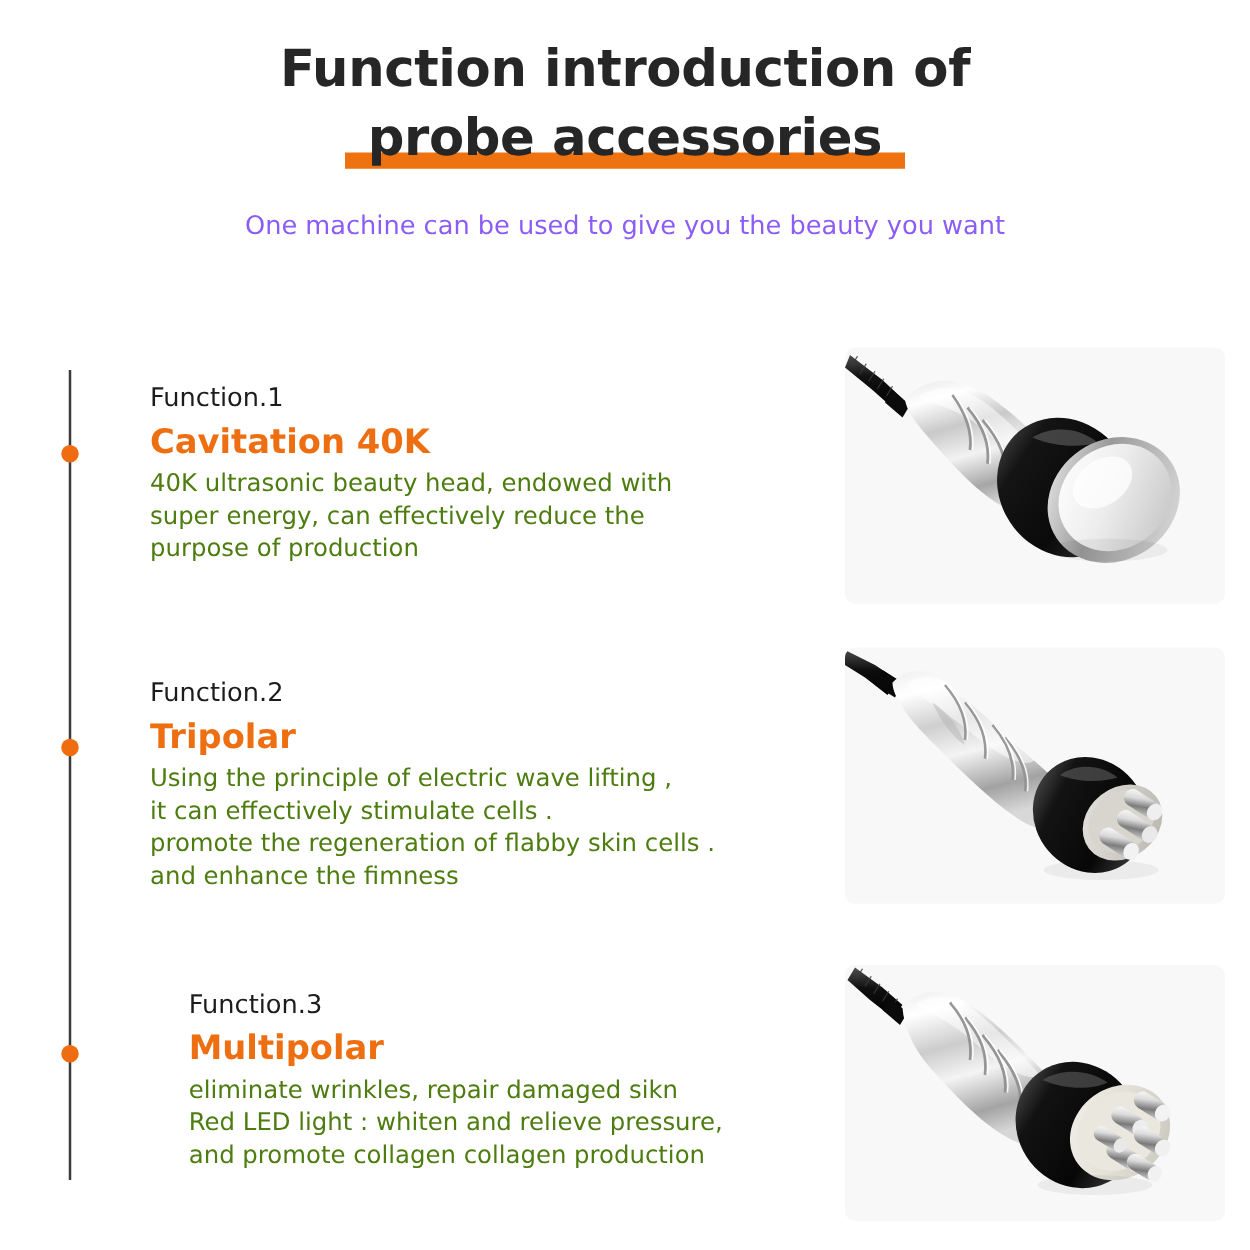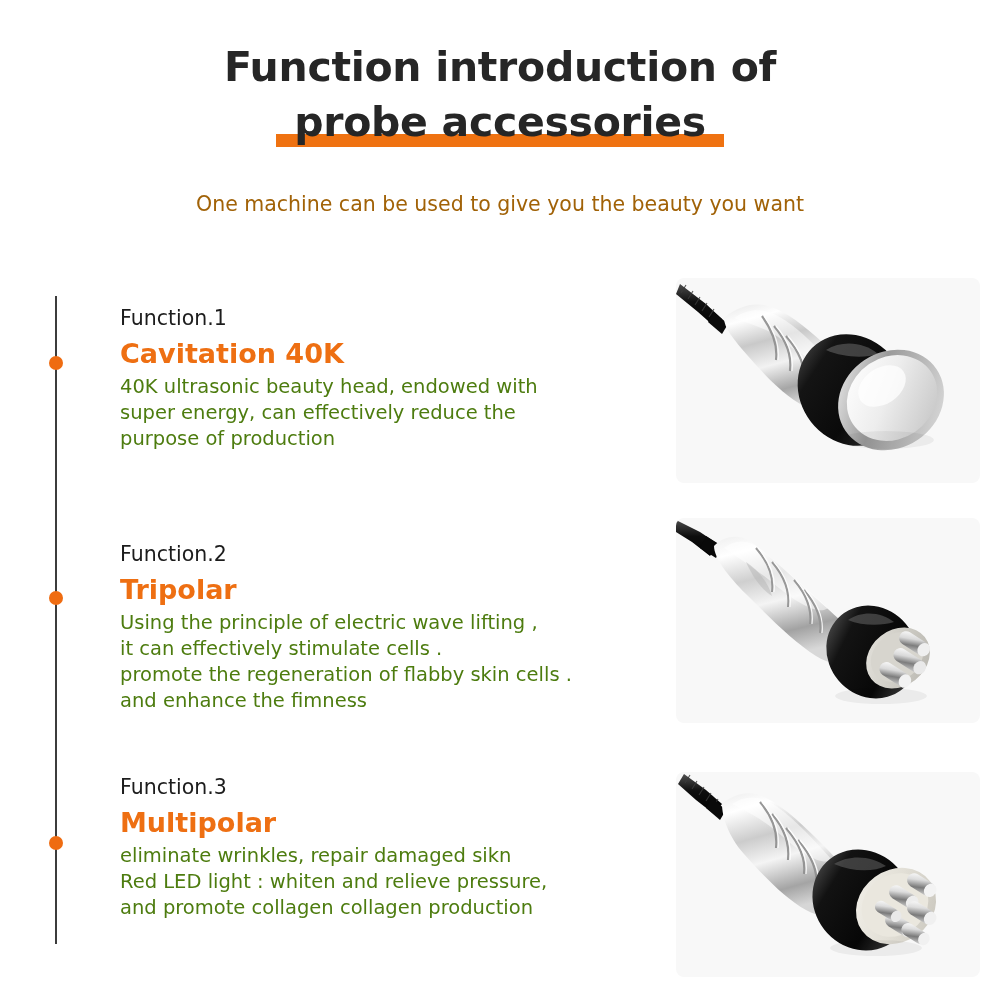--- a/index.html
+++ b/index.html
@@ -17,21 +17,21 @@
   }
 
   
   .header {
     position: absolute;
     left: 0; top: 0;
     width: 1000px;
     text-align: center;
   }
   .title-block {
-    padding-top: 40px;
+    padding-top: 28px;
   }
   .title-line {
     font-size: 41px;
     font-weight: bold;
     color: #262626;
     line-height: 1.33;
     letter-spacing: -0.3px;
     white-space: nowrap;
   }
   .title-line-2 {
@@ -45,23 +45,23 @@
     bottom: 2px;
     height: 13px;
     background: #ef7211;
     z-index: 0;
   }
   .title-line-2 .title-text {
     position: relative;
     z-index: 1;
   }
   .subtitle {
-    margin-top: 43px;
+    margin-top: 31px;
     font-size: 20.5px;
-    color: #a16207;
+    color: #8b5cf6;
     font-weight: normal;
     letter-spacing: 0px;
   }
 
   
   .timeline {
     position: absolute;
     left: 55px;
     top: 296px;
     width: 2px;
@@ -81,21 +81,21 @@
   .dot-3 { top: 836px; }
 
   
   .fn-block {
     position: absolute;
     left: 120px;
     width: 560px;
   }
   .fn-1 { top: 306px; }
   .fn-2 { top: 542px; }
-  .fn-3 { top: 775px; }
+  .fn-3 { top: 791px; margin-left: 31px; }
 
   .fn-label {
     font-size: 20.5px;
     color: #1c1c1c;
     line-height: 1.2;
     margin-bottom: 6px;
   }
   .fn-title {
     font-size: 27px;
     font-weight: bold;

